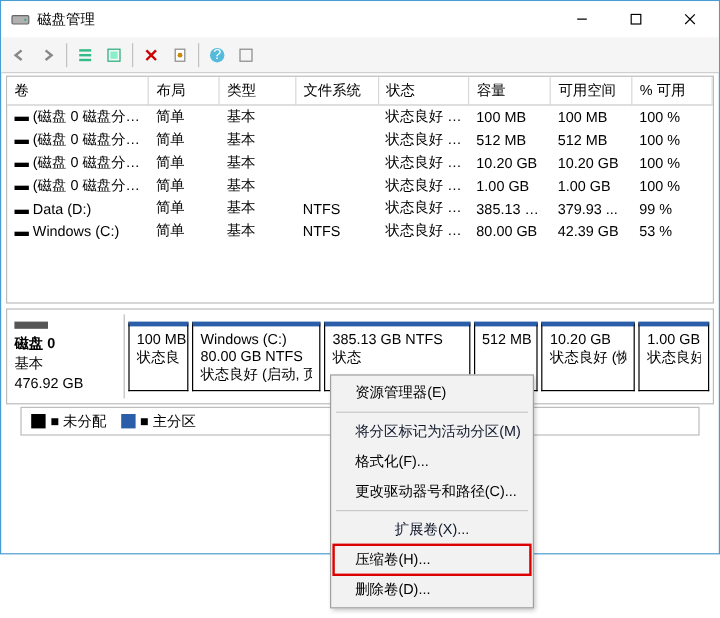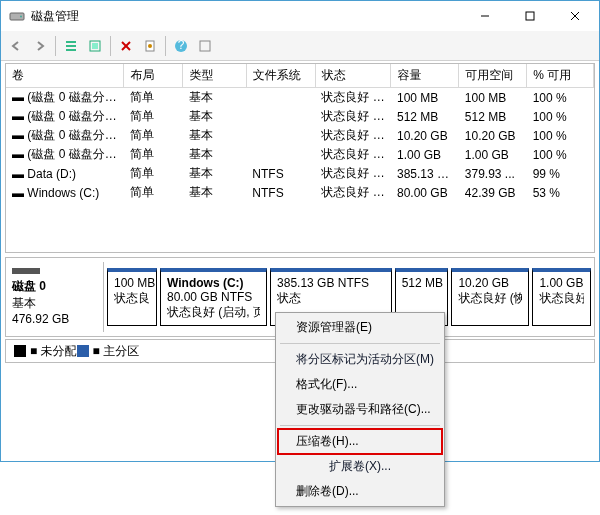--- a/index.html
+++ b/index.html
@@ -16,24 +16,24 @@
 .toolbar .sep { width: 1px; height: 20px; background: #c0c0c0; margin: 0 2px; }
 .listpane { border: 1px solid #bcbcbc; margin: 2px 4px; background: #fff; }
 .table { width: 100%; border-collapse: collapse; table-layout: fixed; }
 .table th { text-align: left; font-weight: normal; padding: 3px 6px; border-right: 1px solid #d8d8d8; background: #fff; border-bottom: 1px solid #d8d8d8; white-space: nowrap; overflow: hidden; }
 .table td { padding: 1px 6px; white-space: nowrap; overflow: hidden; text-overflow: ellipsis; }
 .graphpane { border: 1px solid #bcbcbc; margin: 2px 4px; background: #fff; height: 80px; display: flex; overflow: hidden; position: relative; align-items: center; }
 .diskhdr { width: 98px; border-right: 1px solid #bcbcbc; padding: 6px; }
 .diskhdr .bar { width: 28px; height: 6px; background: #555; margin-bottom: 4px; }
 .parts { flex: 1; display: flex; gap: 3px; padding: 3px 3px 3px 3px; overflow: hidden; }
 .part { border: 1px solid #000; border-top: 4px solid #2b5ea9; padding: 4px 6px; overflow: hidden; min-width: 50px; }
-.part .l1 { font-weight: bold; white-space: nowrap; }
+.part .l1 { font-weight: normal; white-space: nowrap; }
 .part .l2 { white-space: nowrap; }
 .part .l3 { white-space: nowrap; overflow: hidden; text-overflow: clip; }
-.legend { height: 24px; border: 1px solid #bcbcbc; margin: 0 4px 4px; display: flex; align-items: center; padding: 0 8px; }
+.legend { height: 24px; border: 1px solid #bcbcbc; margin: 0 16px 4px; display: flex; align-items: center; gap: 12px; padding: 0 8px; }
 .legend .sw { width: 12px; height: 12px; display:inline-block; margin-right: 4px; vertical-align: middle; }
 .legend .un { background: #000; }
 .legend .pr { background: #2b5ea9; }
 .ctxmenu { position: absolute; left: 275px; top: 312px; width: 170px; background: #f2f2f2; border: 1px solid #a0a0a0; box-shadow: 2px 2px 4px rgba(0,0,0,.25); padding: 2px; z-index: 10; }
 .ctxmenu .mi { padding: 4px 18px; white-space: nowrap; position: relative; }
 .ctxmenu .mi.disabled { color: #0f172a; text-align: center; }
 .ctxmenu .sepline { height: 1px; background: #c8c8c8; margin: 3px 2px; }
 .ctxmenu .hilite { outline: 2px solid #d00; outline-offset: -1px; }
 </style>
 </head>
@@ -256,17 +256,17 @@
 
 </div>
 
 <div class="ctxmenu">
   <div class="mi">资源管理器(E)</div>
   <div class="sepline"></div>
   <div class="mi disabled">将分区标记为活动分区(M)</div>
   <div class="mi">格式化(F)...</div>
   <div class="mi">更改驱动器号和路径(C)...</div>
   <div class="sepline"></div>
+  <div class="mi disabled">扩展卷(X)...</div>
   <div class="mi hilite">压缩卷(H)...</div>
-  <div class="mi disabled">扩展卷(X)...</div>
   <div class="mi">删除卷(D)...</div>
 
 </div>
 
 </body></html>

